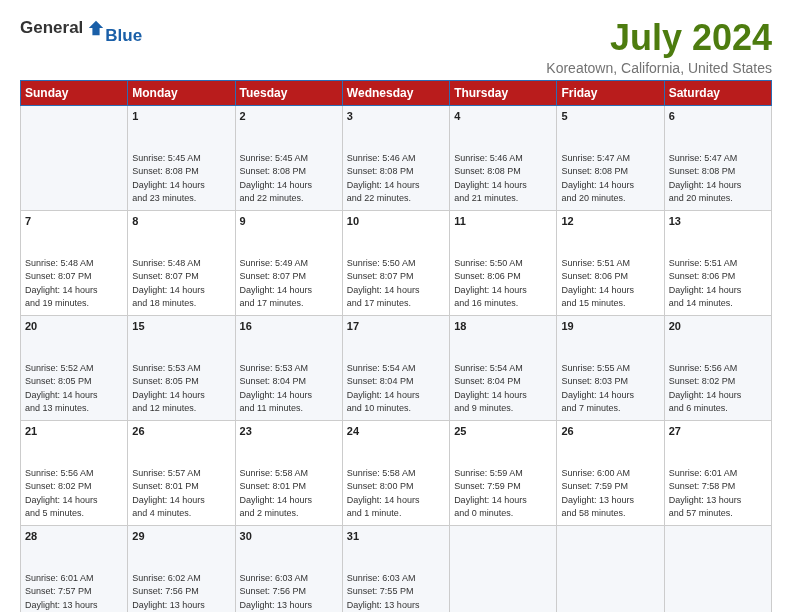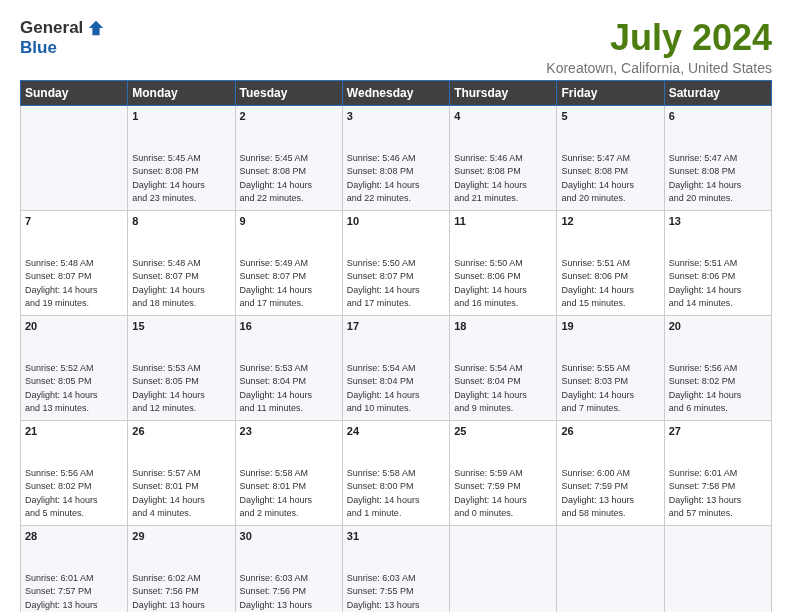--- a/index.html
+++ b/index.html
@@ -15,38 +15,39 @@
       padding: 18px 20px 10px 20px;
     }
     .header-top {
       display: flex;
       align-items: flex-start;
       justify-content: space-between;
       margin-bottom: 4px;
     }
     .logo {
       display: flex;
-      flex-direction: column;
+      flex-direction: row;
       align-items: flex-start;
       justify-content: flex-end;
     }
     .logo-text {
       display: flex;
       align-items: center;
       gap: 2px;
     }
     .logo-general {
       font-size: 17px;
       font-weight: bold;
       color: #333;
     }
     .logo-blue {
       font-size: 17px;
       font-weight: bold;
       color: #1a5fa8;
+      margin-top: 8px;
     }
     .logo-icon {
       width: 18px;
       height: 18px;
       margin-left: 2px;
     }
     .title-section {
       text-align: right;
     }
     .month-year {
@@ -59,21 +60,21 @@
       font-size: 14px;
       color: #737373;
       margin-top: 2px;
     }
     table {
       width: 100%;
       border-collapse: collapse;
       table-layout: fixed;
     }
     thead tr th {
-      background-color: #404040;
+      background-color: #b91c1c;
       color: #fff;
       font-size: 12px;
       font-weight: bold;
       padding: 5px 4px;
       text-align: left;
       border: 1px solid #2a6db5;
     }
     tbody tr td {
       border: 1px solid #ccc;
       vertical-align: top;

